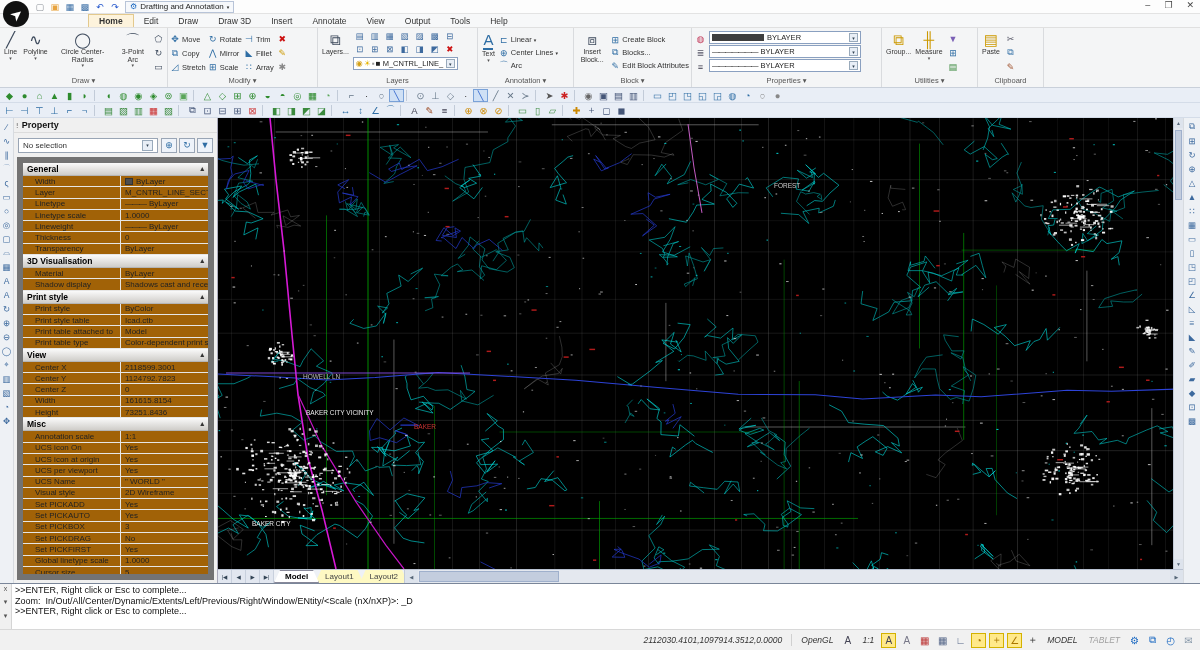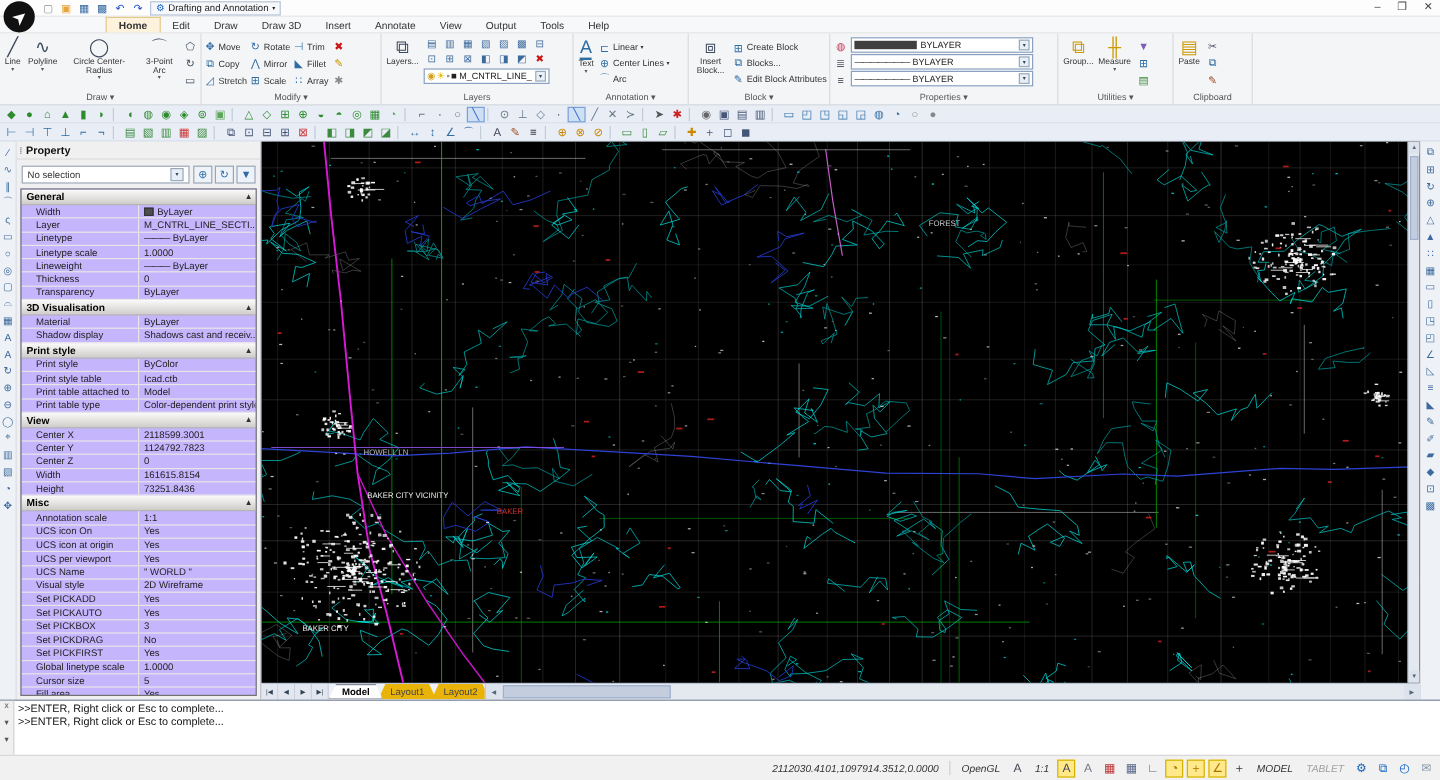--- a/index.html
+++ b/index.html
@@ -60,21 +60,21 @@
   .vbtn{width:13px;height:13px;display:flex;align-items:center;justify-content:center;font-size:8.5px;flex:0 0 auto;}
 
   
   #prop{width:204px;background:#f0f0f0;border-right:1px solid #aab;display:flex;flex-direction:column;overflow:hidden;}
   #prophdr{height:15px;display:flex;align-items:center;font-weight:bold;font-size:9px;color:#111;background:#f0f0f0;border-bottom:1px solid #dcdcdc;}
   #prophdr .grip{color:#999;margin:0 3px 0 2px;font-size:8px;}
   #propsel{height:24px;display:flex;align-items:center;gap:3px;padding:0 4px;}
   #selbox{flex:1;height:15px;border:1px solid #99a5b5;background:#fff;display:flex;align-items:center;padding:0 4px;font-size:8px;color:#333;}
   #selbox .ddar{width:11px;height:11px;}
   .pselbtn{width:16px;height:15px;border:1px solid #99a5b5;background:#eef3fa;display:flex;align-items:center;justify-content:center;font-size:9px;color:#2e6da4;}
-  #proprows{flex:1;margin:0 3px 3px 3px;border:1px solid #737373;background:#c4b5fd;overflow:hidden;}
+  #proprows{flex:1;margin:0 3px 3px 3px;border:6px solid #737373;background:#a16207;overflow:hidden;}
   .psec{height:13px;background:linear-gradient(#fafafa,#cfcdc9);border-bottom:1px solid #b5b5b5;display:flex;align-items:center;font-weight:bold;font-size:8.5px;color:#000;padding:0 4px;}
   .psec .caret{margin-left:auto;font-size:7px;color:#333;}
   .prow{height:11.3px;display:flex;border-bottom:1px solid #e6e6e6;font-size:8px;color:#222;}
   .prow .pl{width:98px;padding-left:12px;border-right:1px solid #e6e6e6;display:flex;align-items:center;white-space:nowrap;overflow:hidden;}
   .prow .pv{flex:1;padding-left:4px;display:flex;align-items:center;gap:3px;white-space:nowrap;overflow:hidden;}
   .swatch{width:8px;height:7px;background:#4d4d4d;border:1px solid #333;flex:0 0 auto;}
   .ldash{letter-spacing:-1px;color:#222;}
 
   
   #draw{flex:1;display:flex;flex-direction:column;min-width:0;}
@@ -82,21 +82,21 @@
   .dtab{height:13px;display:flex;align-items:center;padding:0 7px;font-size:8px;color:#445;background:#cfd8e8;border:1px solid #9daecb;border-bottom:none;margin-right:1px;border-radius:2px 2px 0 0;}
   .dtab.act{background:#f6f9ff;font-weight:bold;color:#123;}
   .dtab .tx{margin-left:5px;font-size:7px;color:#667;}
   #canvas{position:relative;flex:1;background:#000;overflow:hidden;}
   #map{position:absolute;inset:0;}
   #vscroll{position:absolute;right:0;top:0;bottom:0;width:10px;background:#e4e8ef;border-left:1px solid #c3cbd8;display:flex;flex-direction:column;}
   #vscroll .sb{height:10px;display:flex;align-items:center;justify-content:center;font-size:5px;color:#567;background:#dde3ec;}
   #vthumb{margin:2px 1px;height:70px;background:#c3cdde;border:1px solid #9fb0cc;}
   #layoutbar{height:14px;background:#eef1f6;border-top:1px solid #b9c2d2;display:flex;align-items:stretch;}
   .lnav{width:14px;display:flex;align-items:center;justify-content:center;font-size:5.5px;color:#345;background:#e2e7f0;border-right:1px solid #c8d0dd;}
-  .ltab{display:flex;align-items:center;padding:0 10px;font-size:8px;color:#444;background:#eab308;clip-path:polygon(6px 0,calc(100% - 6px) 0,100% 100%,0 100%);margin-right:-4px;}
+  .ltab{display:flex;align-items:center;padding:0 10px;font-size:8px;color:#444;background:#fef9c3;clip-path:polygon(6px 0,calc(100% - 6px) 0,100% 100%,0 100%);margin-right:-4px;}
   .ltab.act{background:#ffffff;font-weight:bold;color:#000;border:1px solid #889;z-index:2;}
   #hscroll{flex:1;background:#e4e8ef;border-left:1px solid #c3cbd8;position:relative;}
   #hthumb{position:absolute;left:14px;top:1px;bottom:1px;width:140px;background:#c3cdde;border:1px solid #9fb0cc;}
   .hsb{position:absolute;top:0;bottom:0;width:13px;display:flex;align-items:center;justify-content:center;font-size:5px;color:#567;background:#dde3ec;}
 
   
   #cmd{position:absolute;top:583px;left:0;right:0;height:46px;background:#fff;border-top:1px solid #7a8699;display:flex;}
   #cmdgut{width:12px;background:#f0f0f0;border-right:1px solid #d5d5d5;display:flex;flex-direction:column;align-items:center;font-size:7px;color:#555;padding-top:1px;gap:6px;}
   #cmdlines{flex:1;padding:1px 3px;font-family:"DejaVu Sans Mono",monospace;font-size:9px;line-height:10.5px;color:#111;}
   .cline{white-space:pre;}
@@ -1993,20 +1993,21 @@
   <div id="cmd">
     <div id="cmdgut">
       <span>x</span>
       <span id="cmdarrows" style="display:flex;flex-direction:column;gap:6px;">
           <span>▾</span>
           <span>▾</span>
         </span>
     </div>
     <div id="cmdlines">
         <div class="cline">&gt;&gt;ENTER, Right click or Esc to complete...</div>
+        <div class="cline">Zoom:  In/Out/All/Center/Dynamic/Extents/Left/Previous/Right/Window/ENtity/&lt;Scale (nX/nXP)&gt;: _D</div>
         <div class="cline">&gt;&gt;ENTER, Right click or Esc to complete...</div>
       </div>
   </div>
 
   <div id="status">
       <div class="stxt">2112030.4101,1097914.3512,0.0000</div>
       <div class="ssep"></div>
       <div class="stxt">OpenGL</div>
       <div class="sicn" style="color: rgb(68, 68, 85);">A</div>
       <div class="stxt">1:1</div>

